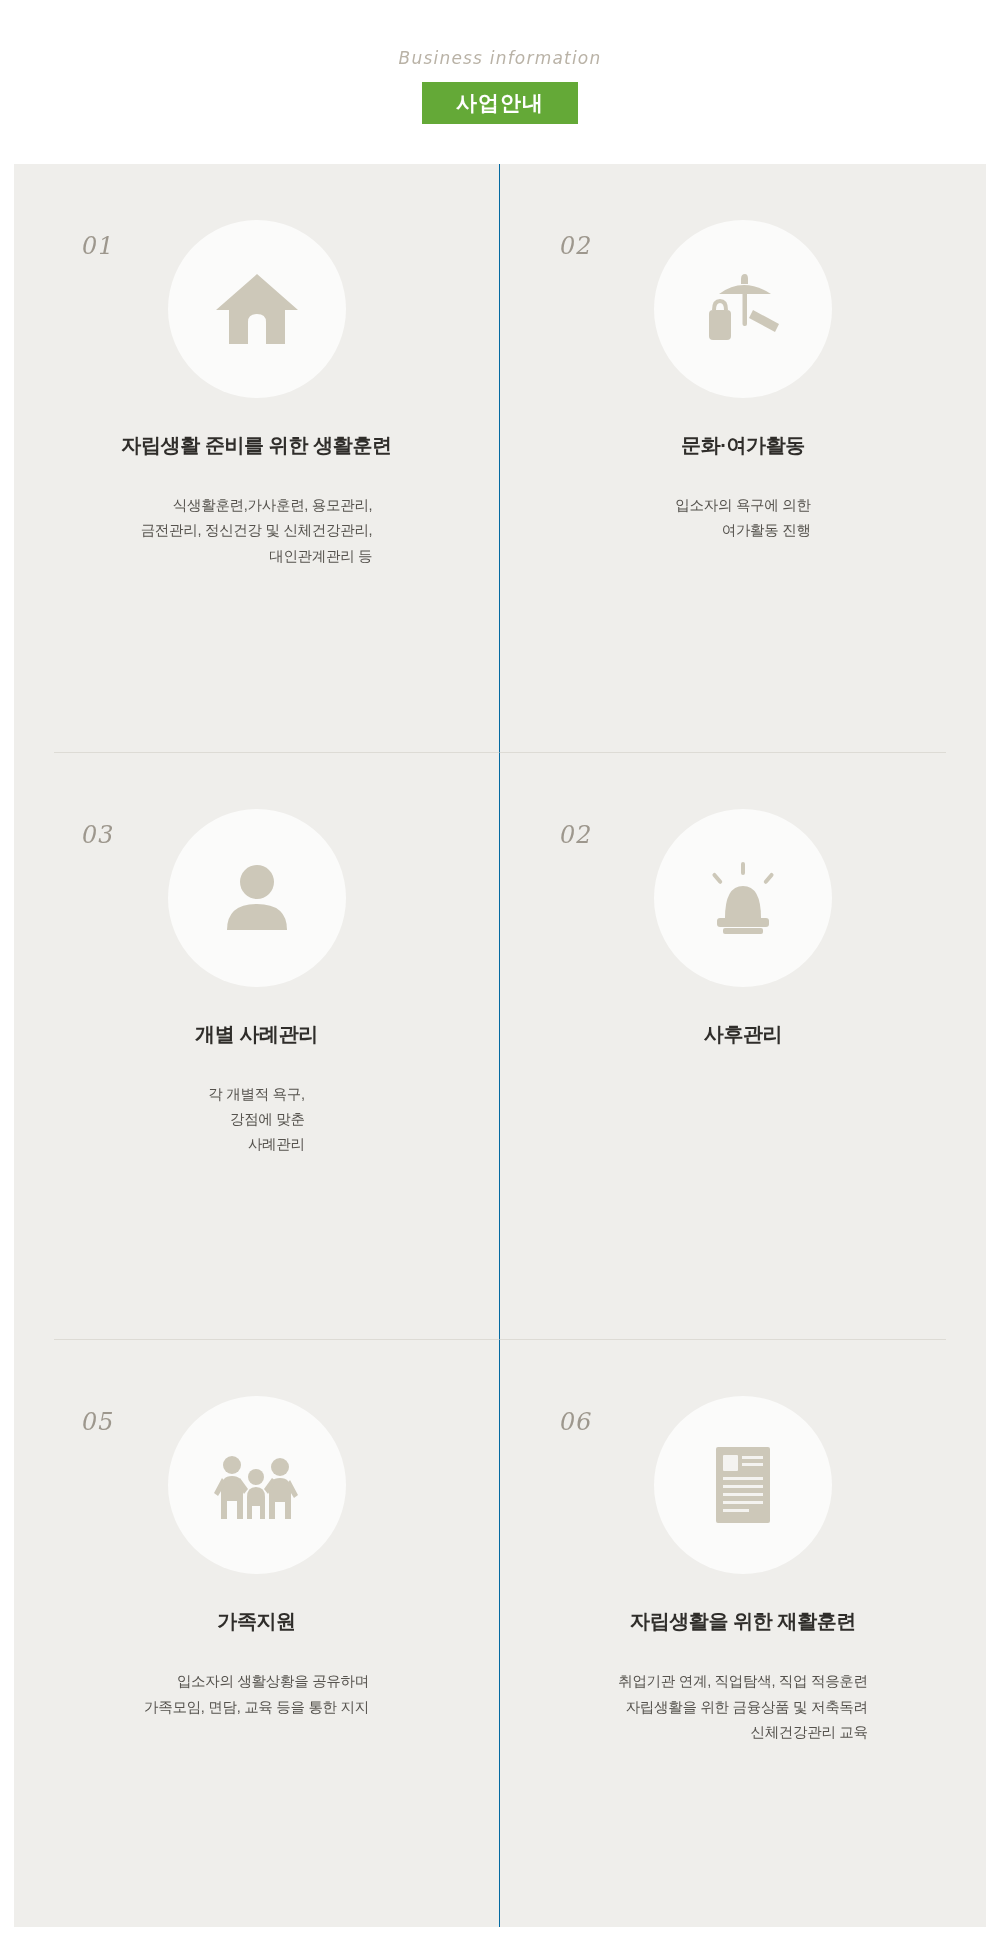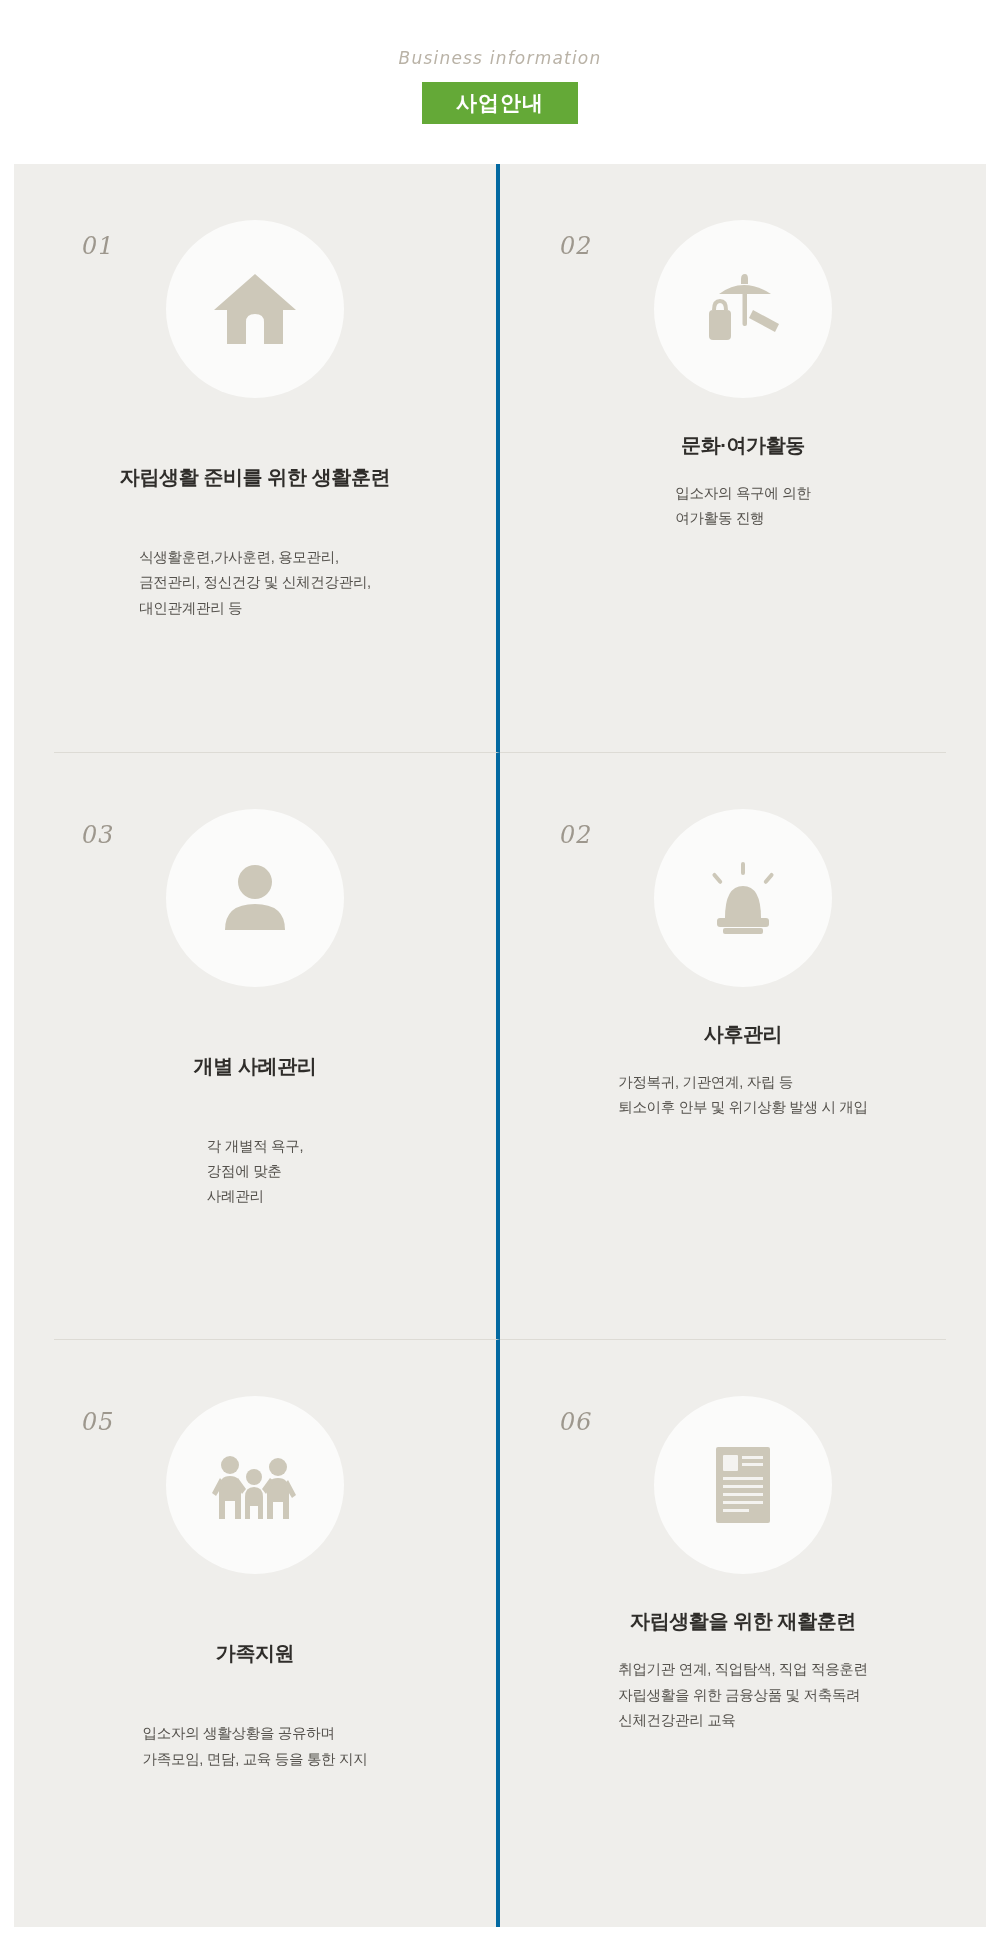--- a/index.html
+++ b/index.html
@@ -68,22 +68,21 @@
   .cell {
     position: relative;
     box-sizing: border-box;
     display: flex;
     flex-direction: column;
     align-items: center;
     padding-top: 56px;
   }
   
   .cell.col-left {
-    border-right: 4px solid #0369a1;
-    gap: 32px;
+    border-right: 1px solid #0369a1;
   }
   .cell.row-mid, .cell.row-bottom {
     border-top: 1px solid #dddbd5;
   }
   
   .panel::before {
     content: "";
     position: absolute;
     left: 0; top: 0;
     width: 40px; height: 100%;
@@ -135,23 +134,24 @@
     font-weight: bold;
     color: #2f2d2a;
     text-align: center;
     letter-spacing: -0.4px;
     margin-bottom: 22px;
   }
   .cell-desc {
     font-size: 14.5px;
     line-height: 1.75;
     color: #55524d;
-    text-align: left;
+    text-align: right;
     letter-spacing: -0.3px;
     white-space: pre-line;
+    margin-top: 12px;
   }
 </style>
 </head>
 <body>
 
 <div class="page">
 
   <div class="header">
     <div class="eyebrow">Business information</div>
     <div class="title-badge">사업안내</div>
@@ -227,22 +227,20 @@
                 <rect x="8" y="12" width="4" height="13" rx="2" transform="rotate(-40 10 18)"></rect>
                 <rect x="60" y="12" width="4" height="13" rx="2" transform="rotate(40 62 18)"></rect>
                 <path d="M18 58 Q18 26 36 26 Q54 26 54 58 Z"></path>
                 <rect x="10" y="58" width="52" height="9" rx="3"></rect>
                 <rect x="16" y="68" width="40" height="6" rx="2"></rect>
               </g>
             </svg>
           </span>
         </div>
         <div class="cell-title">사후관리</div>
-        <div class="cell-desc">가정복귀, 기관연계, 자립 등
-퇴소이후 안부 및 위기상황 발생 시 개입</div>
       </div>
 
       <div class="cell col-left row-bottom">
         <div class="num">05</div>
         <div class="circle">
           <span>
             <svg width="90" height="80" viewBox="0 0 90 80" aria-hidden="true">
               <g fill="#cdc8b9">
 
                 <circle cx="20" cy="20" r="9"></circle>

